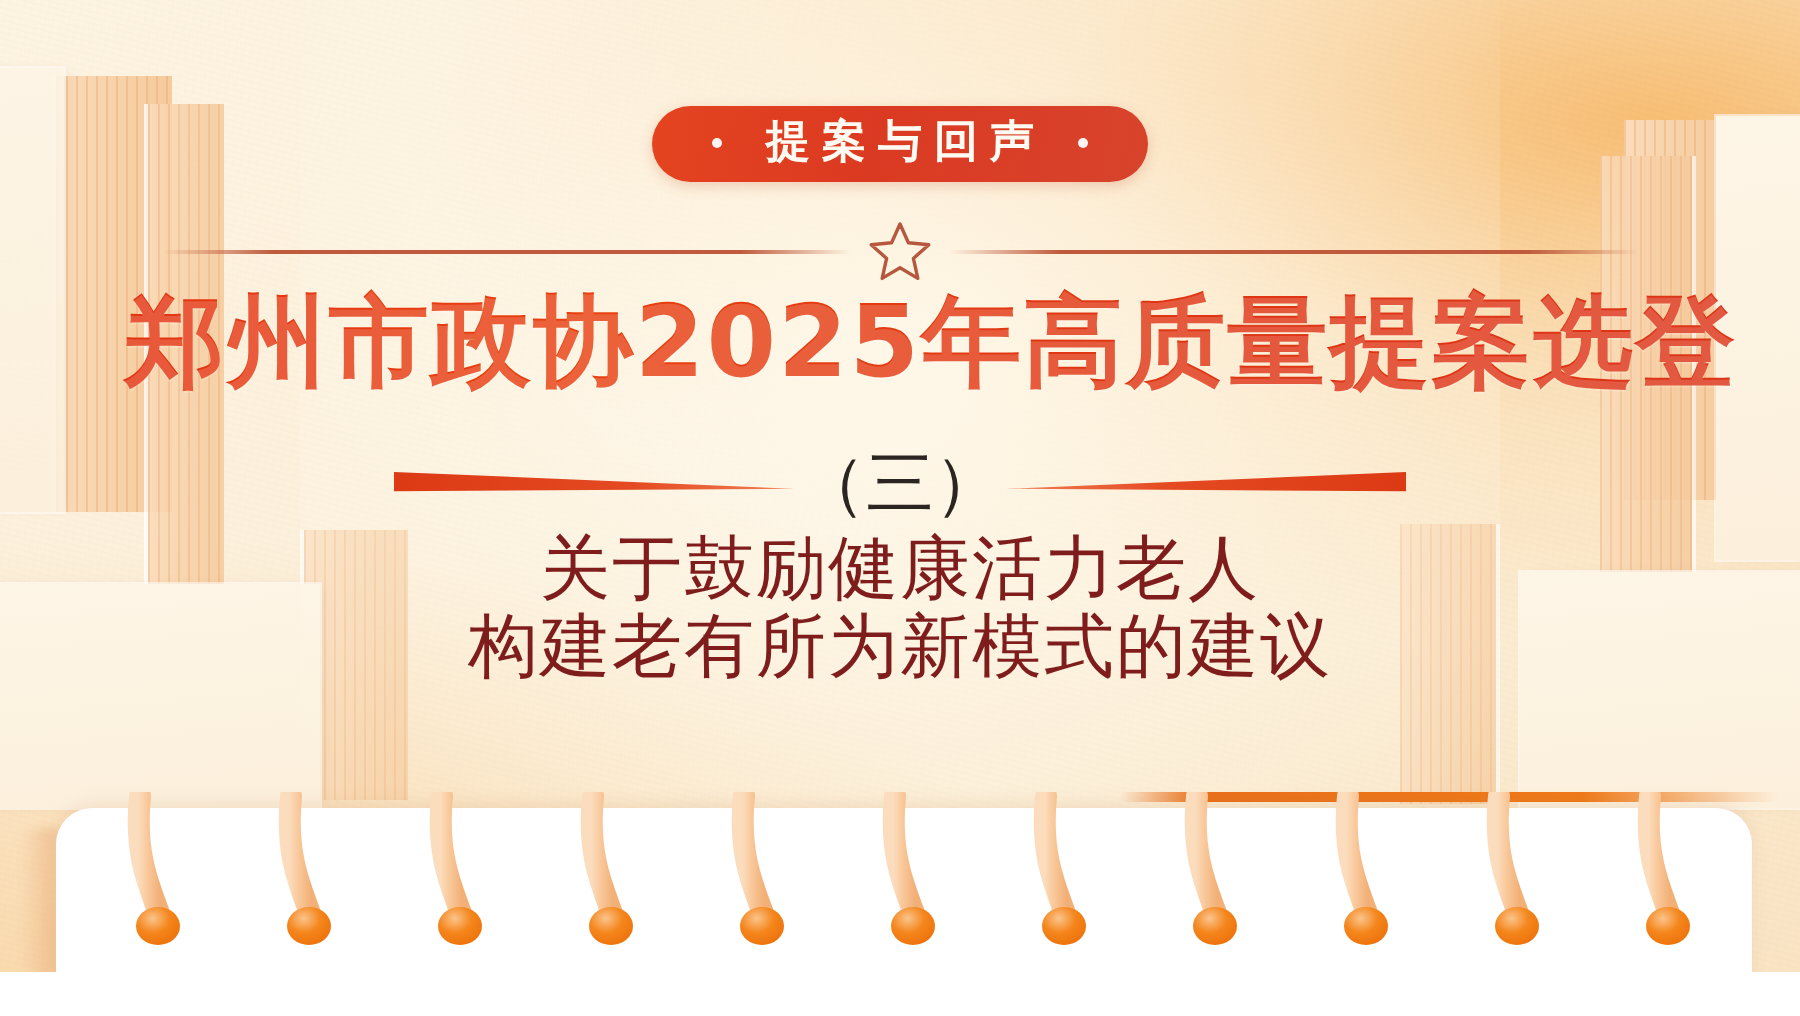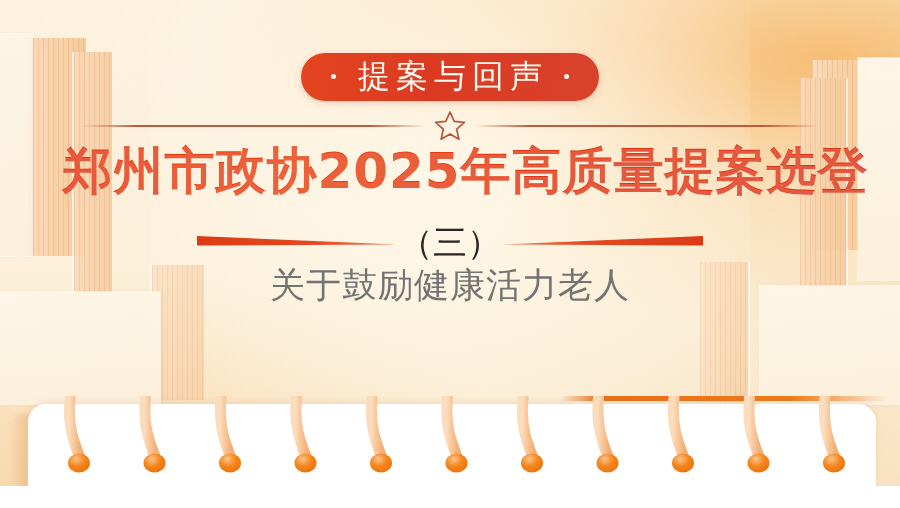--- a/index.html
+++ b/index.html
@@ -104,22 +104,22 @@
   }
   .badge-dot {
     width: 5px; height: 5px;
     border-radius: 50%;
     background: #ffffff;
     flex: none;
     opacity: .95;
   }
   .badge-text {
     color: #fffaf2;
-    font-size: 32px;
-    font-weight: 400;
+    font-size: 22px;
+    font-weight: 700;
     letter-spacing: 6px;
     line-height: 1;
     font-family: "DejaVu Serif", "Liberation Serif", serif;
     text-indent: 6px;
   }
 
   
   .divider {
     position: absolute;
     left: 50%;
@@ -190,21 +190,21 @@
   
   .proposal {
     position: absolute;
     left: 0; right: 0;
     top: 266px;
     text-align: center;
   }
   .proposal-line {
     font-size: 35px;
     line-height: 39px;
-    color: #737373;
+    color: #7f1d1d;
     font-weight: 500;
     letter-spacing: 1px;
     white-space: nowrap;
     font-family: "DejaVu Sans", "Liberation Sans", sans-serif;
   }
 
   
   .seam {
     position: absolute;
     left: 560px; top: 396px;
@@ -308,20 +308,21 @@
             <stop offset="40%" stop-color="#E44A22"></stop>
             <stop offset="100%" stop-color="#DC3A14"></stop>
           </linearGradient>
         </defs>
         <polygon points="200,5 0,13.4 200,14.6" fill="url(#wgR)"></polygon>
       </svg>
     </div>
 
     <div class="proposal">
       <div class="proposal-line">关于鼓励健康活力老人</div>
+      <div class="proposal-line">构建老有所为新模式的建议</div>
     </div>
 
     <div class="seam"></div>
   </div>
 
   <div class="page-edge"></div>
   <div class="page"></div>
 
   <svg class="rings" viewBox="0 0 900 112" aria-hidden="true">
     <defs>

